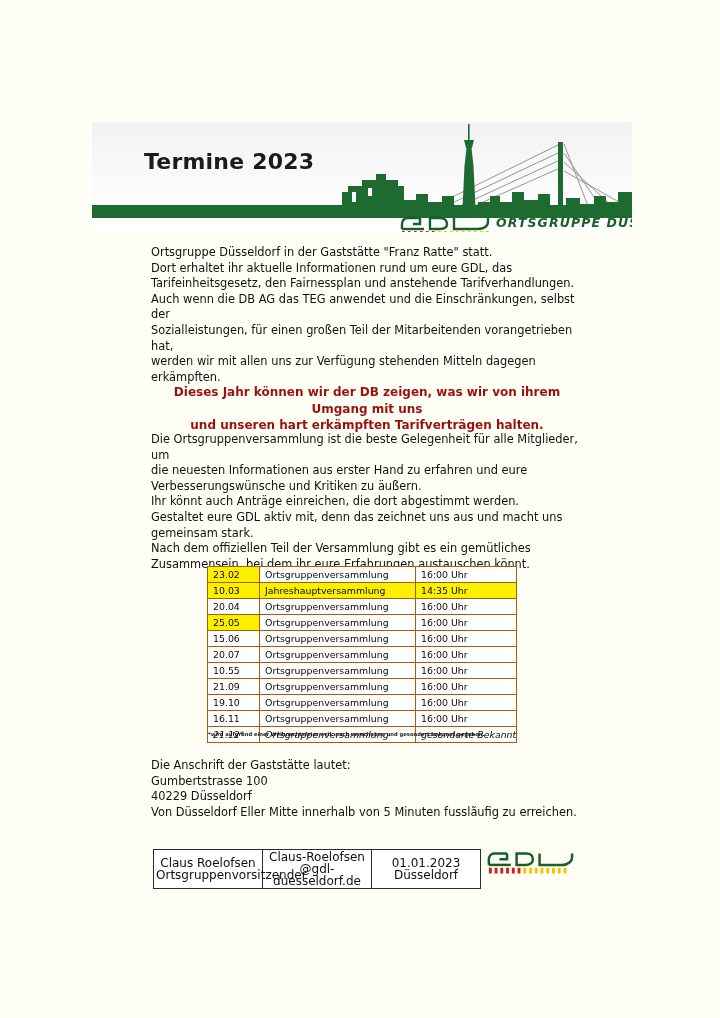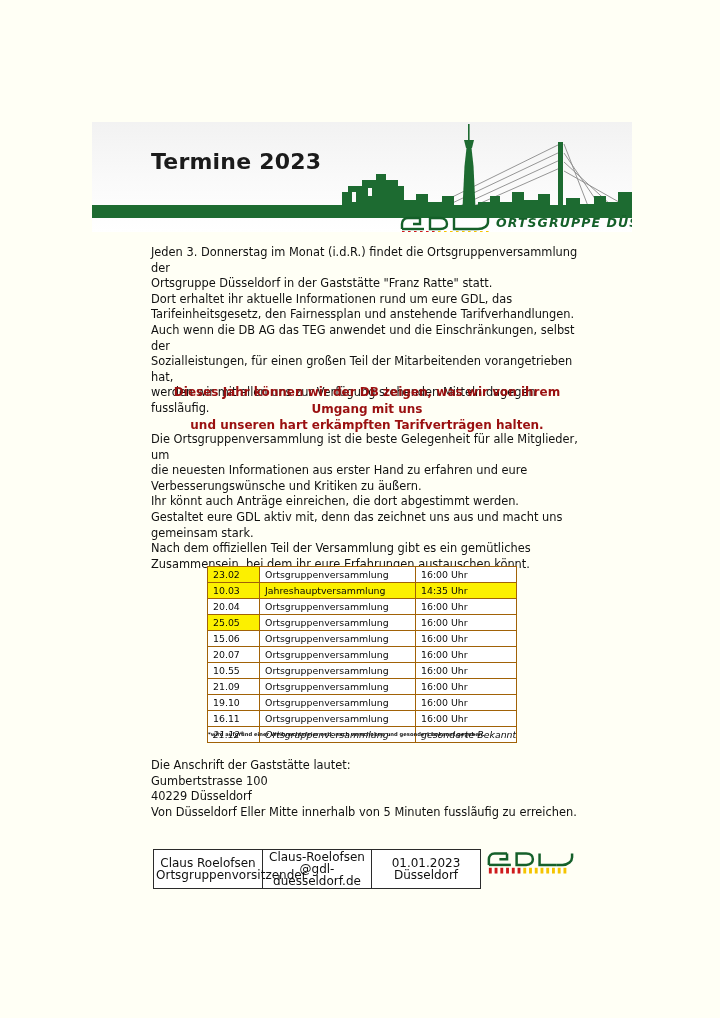--- a/index.html
+++ b/index.html
@@ -21,21 +21,21 @@
     position: absolute;
     left: 92px;
     top: 122px;
     width: 540px;
     height: 110px;
     background: linear-gradient(to bottom, #f2f2f2 0%, #fafafa 55%, #ffffff 100%);
     overflow: hidden;
   }
   #banner-title {
     position: absolute;
-    left: 59px;
+    left: 52px;
     top: 27px;
     font-size: 22px;
     font-weight: bold;
     color: #1b1b1b;
     letter-spacing: 0.2px;
     white-space: nowrap;
   }
   #banner-skyline {
     position: absolute;
     left: 250px;
@@ -237,28 +237,27 @@
         <rect x="74" y="16" width="2.6" height="5"></rect>
         <rect x="80" y="16" width="2.6" height="5"></rect>
         <rect x="86" y="16" width="2.6" height="5"></rect>
       </g>
     </svg>
     <div class="logo-word">ORTSGRUPPE DÜSSELDORF</div>
   </div>
 </div>
 
 <div class="doc-text" id="para-intro">
-  <div>Jeden 3. Donnerstag im Monat (i.d.R.) findet die Ortsgruppenversammlung der</div>
   <div>Ortsgruppe Düsseldorf in der Gaststätte "Franz Ratte" statt.</div>
   <div>Dort erhaltet ihr aktuelle Informationen rund um eure GDL, das</div>
   <div>Tarifeinheitsgesetz, den Fairnessplan und anstehende Tarifverhandlungen.</div>
   <div>Auch wenn die DB AG das TEG anwendet und die Einschränkungen, selbst der</div>
   <div>Sozialleistungen, für einen großen Teil der Mitarbeitenden vorangetrieben hat,</div>
   <div>werden wir mit allen uns zur Verfügung stehenden Mitteln dagegen</div>
-  <div>fusslãufig.</div>
+  <div>erkämpften.</div>
 </div>
 
 <div id="para-highlight">
   <div>Dieses Jahr können wir der DB zeigen, was wir von ihrem Umgang mit uns</div>
   <div>und unseren hart erkämpften Tarifverträgen halten.</div>
 </div>
 
 <div class="doc-text" id="para-body2">
   <div>Die Ortsgruppenversammlung ist die beste Gelegenheit für alle Mitglieder, um</div>
   <div>die neuesten Informationen aus erster Hand zu erfahren und eure</div>

